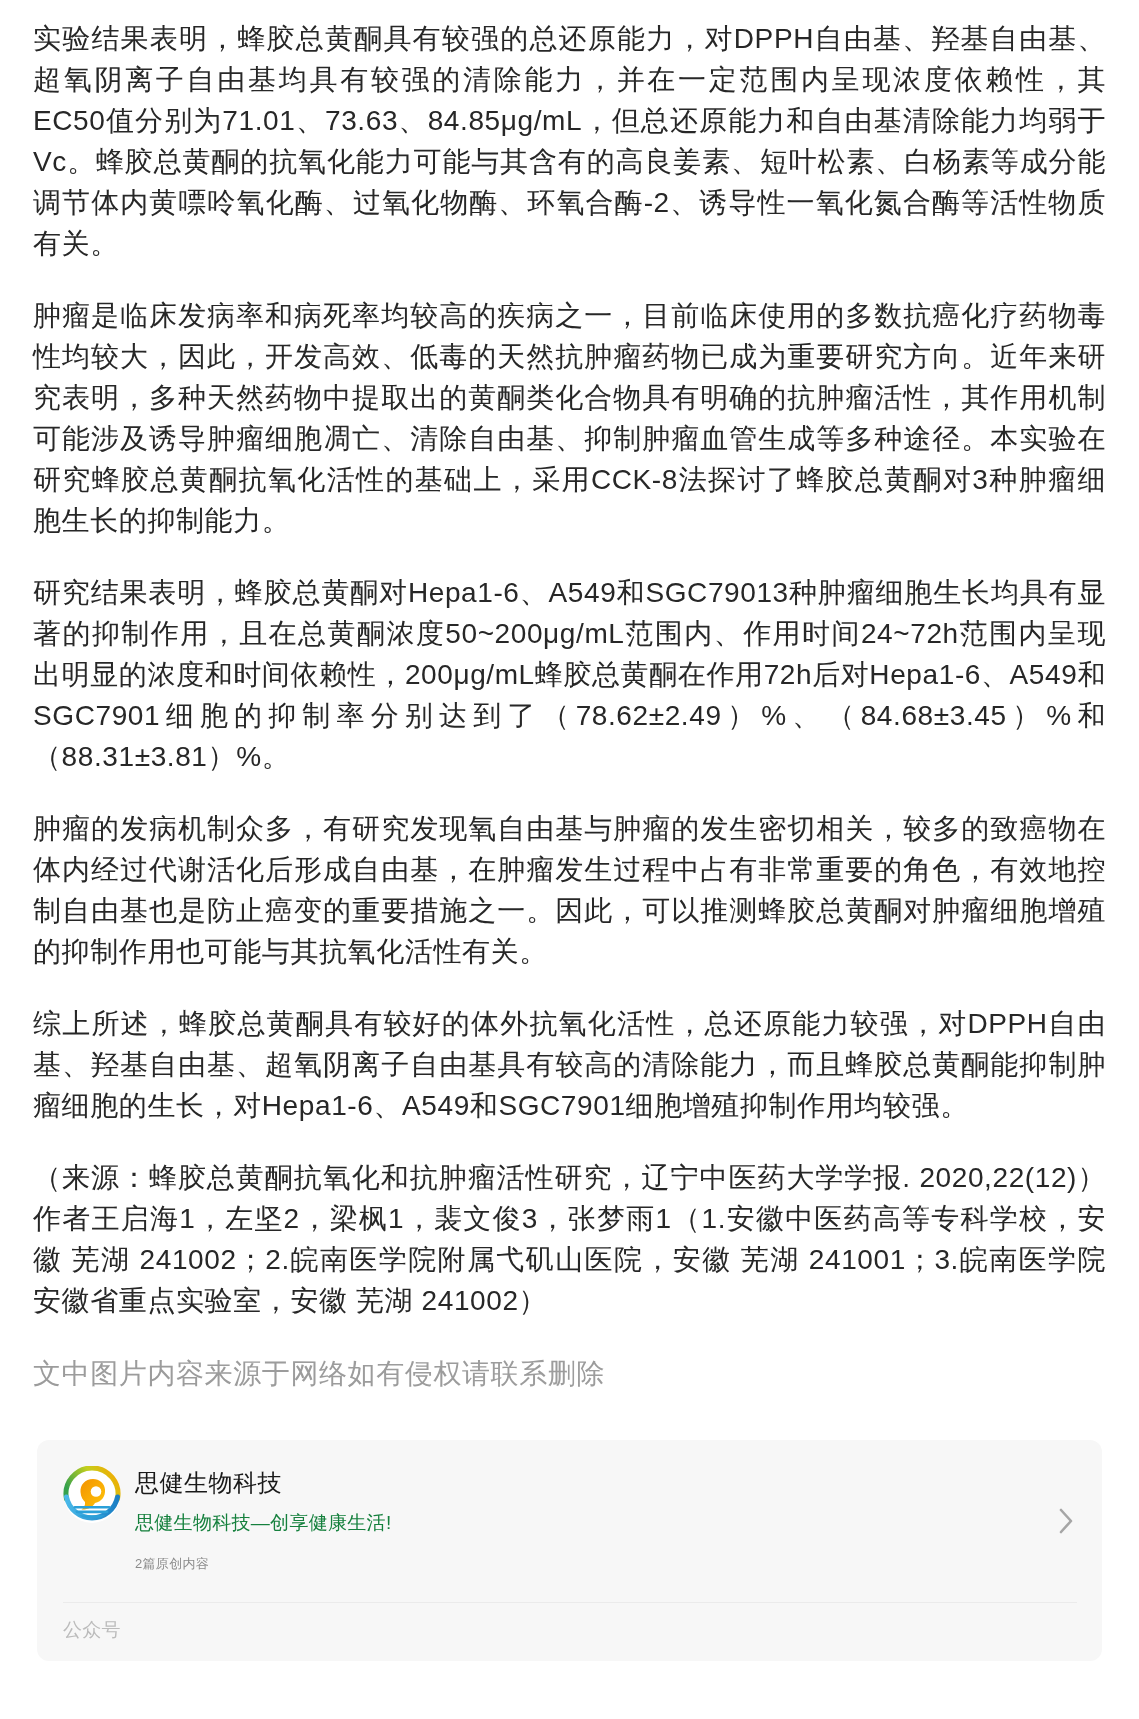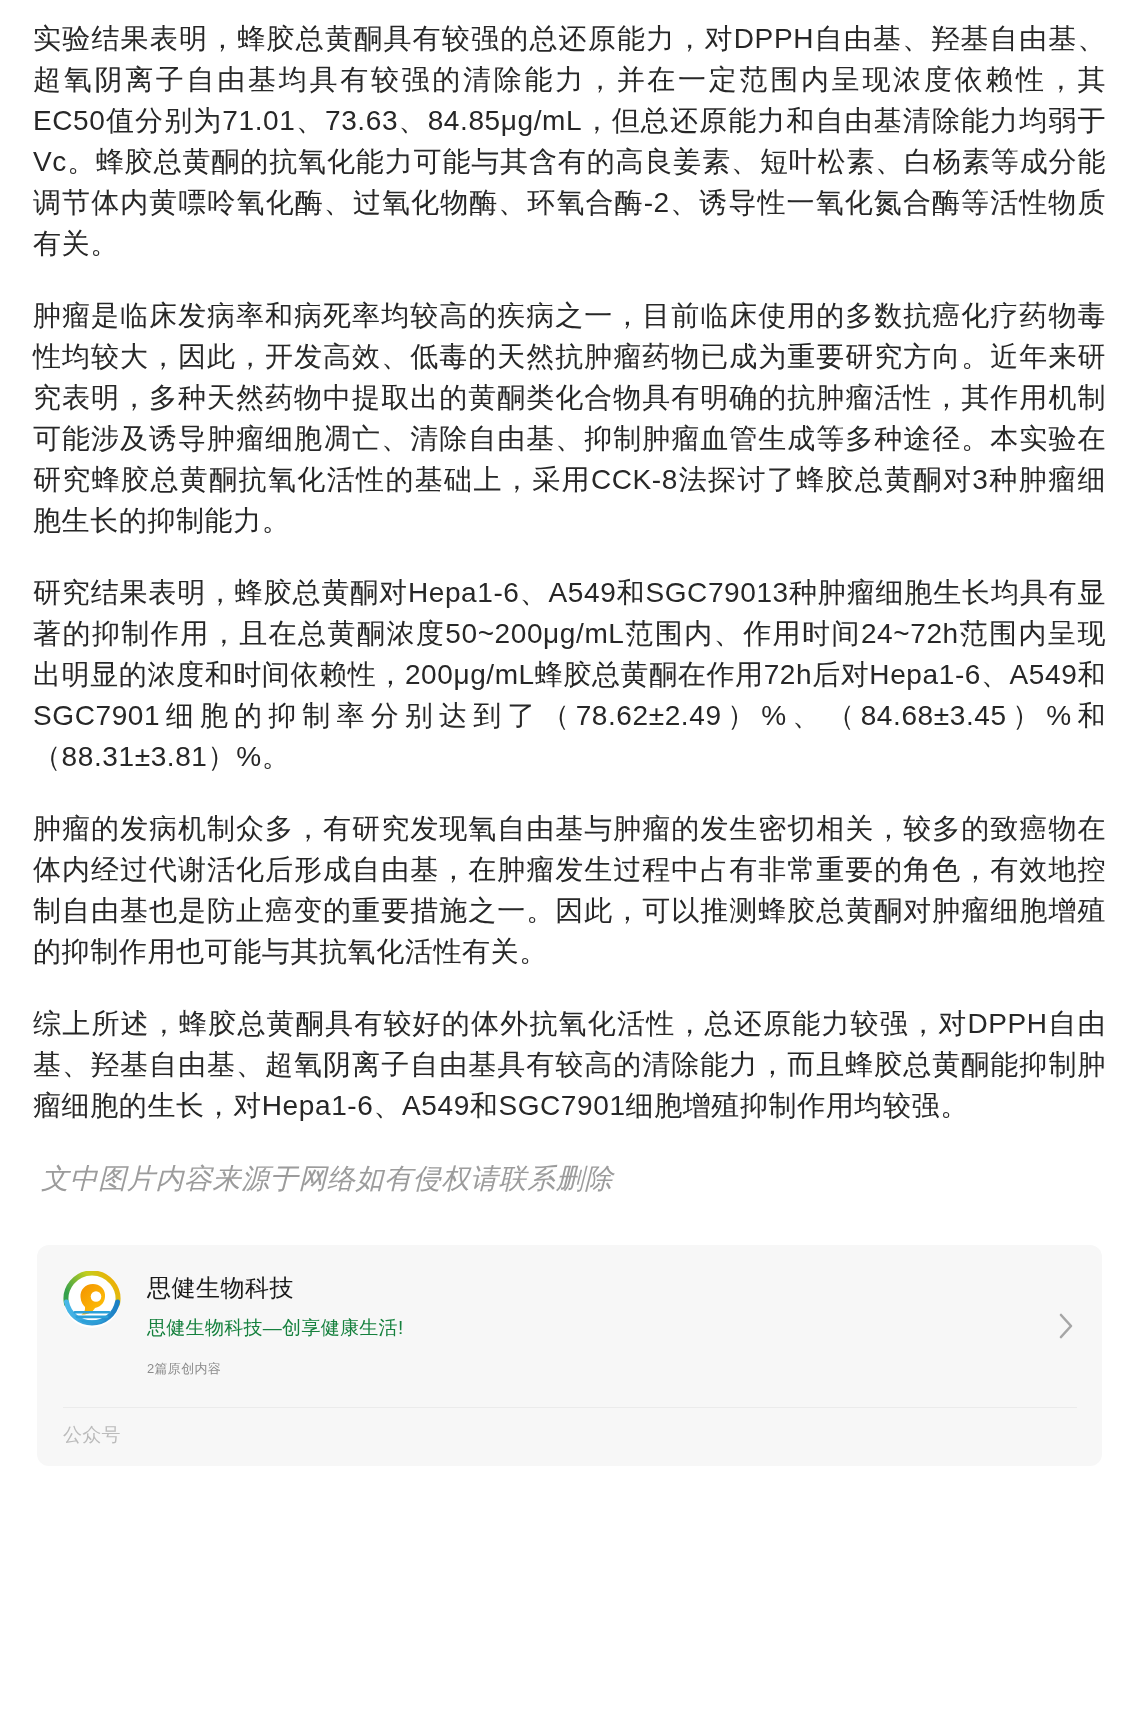--- a/index.html
+++ b/index.html
@@ -7,44 +7,43 @@
   .page{padding:18px 33px 0 33px;color:#272727;}
   .para{
     margin:0 0 31px 0;
     font-size:28px;
     line-height:41px;
     letter-spacing:0.6px;
     text-align:justify;
     color:#272727;
   }
   .disclaimer{
-    margin:8px;
+    margin:0;
     font-size:28px;
     line-height:44px;
     letter-spacing:0.6px;
     color:#9c9c9c;
-    font-style:italic;
   }
   .card{
     position:relative;
     margin:44px 0 14px 4px;
     width:1065px;
     background:#f7f7f7;
     border-radius:12px;
     box-sizing:border-box;
     padding-top:26px;
     cursor:pointer;
   }
   .card-main{
     display:flex;
     align-items:flex-start;
     padding:0 90px 0 26px;
   }
   .logo{width:58px;height:58px;flex:0 0 auto;}
-  .info{margin-left:26px;padding-top:2px;}
+  .info{margin-left:14px;padding-top:2px;}
   .acct-title{
     font-size:24px;
     line-height:30px;
     font-weight:500;
     letter-spacing:0.5px;
     color:#191919;
   }
   .acct-desc{
     margin-top:13px;
     font-size:19px;
@@ -82,20 +81,21 @@
 </head>
 <body>
 
 <div class="page">
 
   <p class="para">实验结果表明，蜂胶总黄酮具有较强的总还原能力，对DPPH自由基、羟基自由基、超氧阴离子自由基均具有较强的清除能力，并在一定范围内呈现浓度依赖性，其EC50值分别为71.01、73.63、84.85μg/mL，但总还原能力和自由基清除能力均弱于Vc。蜂胶总黄酮的抗氧化能力可能与其含有的高良姜素、短叶松素、白杨素等成分能调节体内黄嘌呤氧化酶、过氧化物酶、环氧合酶-2、诱导性一氧化氮合酶等活性物质有关。</p>
   <p class="para">肿瘤是临床发病率和病死率均较高的疾病之一，目前临床使用的多数抗癌化疗药物毒性均较大，因此，开发高效、低毒的天然抗肿瘤药物已成为重要研究方向。近年来研究表明，多种天然药物中提取出的黄酮类化合物具有明确的抗肿瘤活性，其作用机制可能涉及诱导肿瘤细胞凋亡、清除自由基、抑制肿瘤血管生成等多种途径。本实验在研究蜂胶总黄酮抗氧化活性的基础上，采用CCK-8法探讨了蜂胶总黄酮对3种肿瘤细胞生长的抑制能力。</p>
   <p class="para">研究结果表明，蜂胶总黄酮对Hepa1-6、A549和SGC79013种肿瘤细胞生长均具有显著的抑制作用，且在总黄酮浓度50~200μg/mL范围内、作用时间24~72h范围内呈现出明显的浓度和时间依赖性，200μg/mL蜂胶总黄酮在作用72h后对Hepa1-6、A549和SGC7901细胞的抑制率分别达到了（78.62±2.49）%、（84.68±3.45）%和（88.31±3.81）%。</p>
   <p class="para">肿瘤的发病机制众多，有研究发现氧自由基与肿瘤的发生密切相关，较多的致癌物在体内经过代谢活化后形成自由基，在肿瘤发生过程中占有非常重要的角色，有效地控制自由基也是防止癌变的重要措施之一。因此，可以推测蜂胶总黄酮对肿瘤细胞增殖的抑制作用也可能与其抗氧化活性有关。</p>
   <p class="para">综上所述，蜂胶总黄酮具有较好的体外抗氧化活性，总还原能力较强，对DPPH自由基、羟基自由基、超氧阴离子自由基具有较高的清除能力，而且蜂胶总黄酮能抑制肿瘤细胞的生长，对Hepa1-6、A549和SGC7901细胞增殖抑制作用均较强。</p>
+  <p class="para">（来源：蜂胶总黄酮抗氧化和抗肿瘤活性研究，辽宁中医药大学学报. 2020,22(12)）作者王启海1，左坚2，梁枫1，裴文俊3，张梦雨1（1.安徽中医药高等专科学校，安徽 芜湖 241002；2.皖南医学院附属弋矶山医院，安徽 芜湖 241001；3.皖南医学院安徽省重点实验室，安徽 芜湖 241002）</p>
 
   <p class="disclaimer">文中图片内容来源于网络如有侵权请联系删除</p>
 
   <div class="card">
     <div class="card-main">
       <div class="logo">
         <svg width="58" height="58" viewBox="0 0 58 58" xmlns="http://www.w3.org/2000/svg" aria-hidden="true">
           <defs>
             <linearGradient id="ringTop" x1="0" y1="0.6" x2="1" y2="0.2">
               <stop offset="0" stop-color="#35a14c"></stop>

